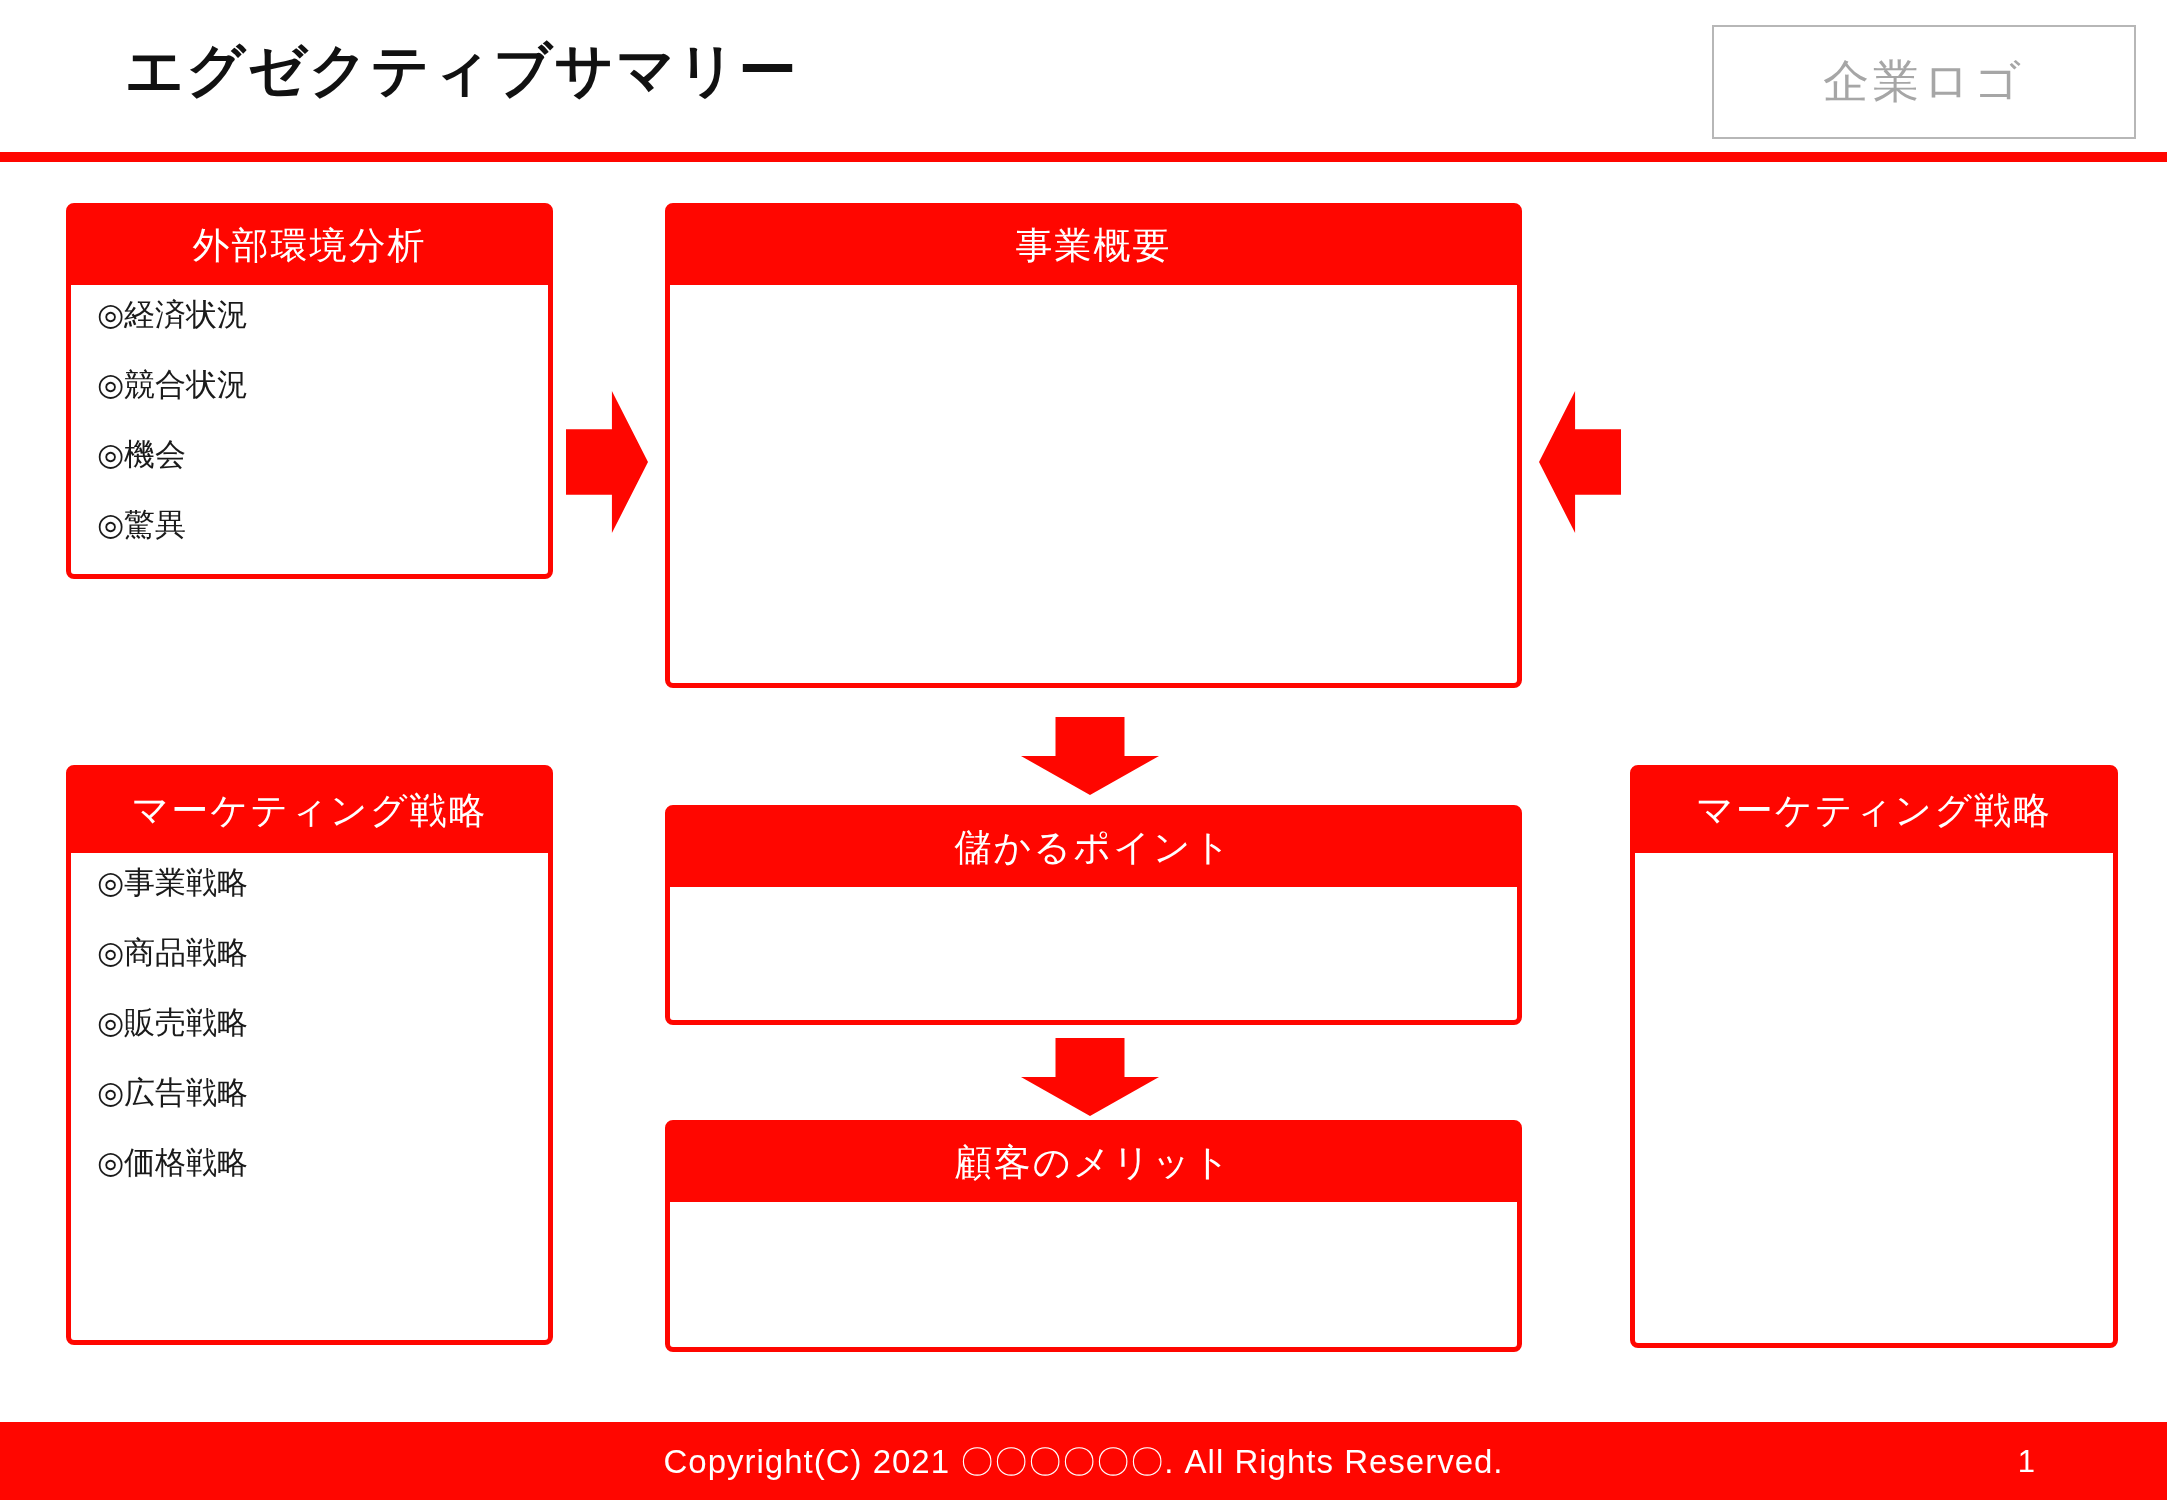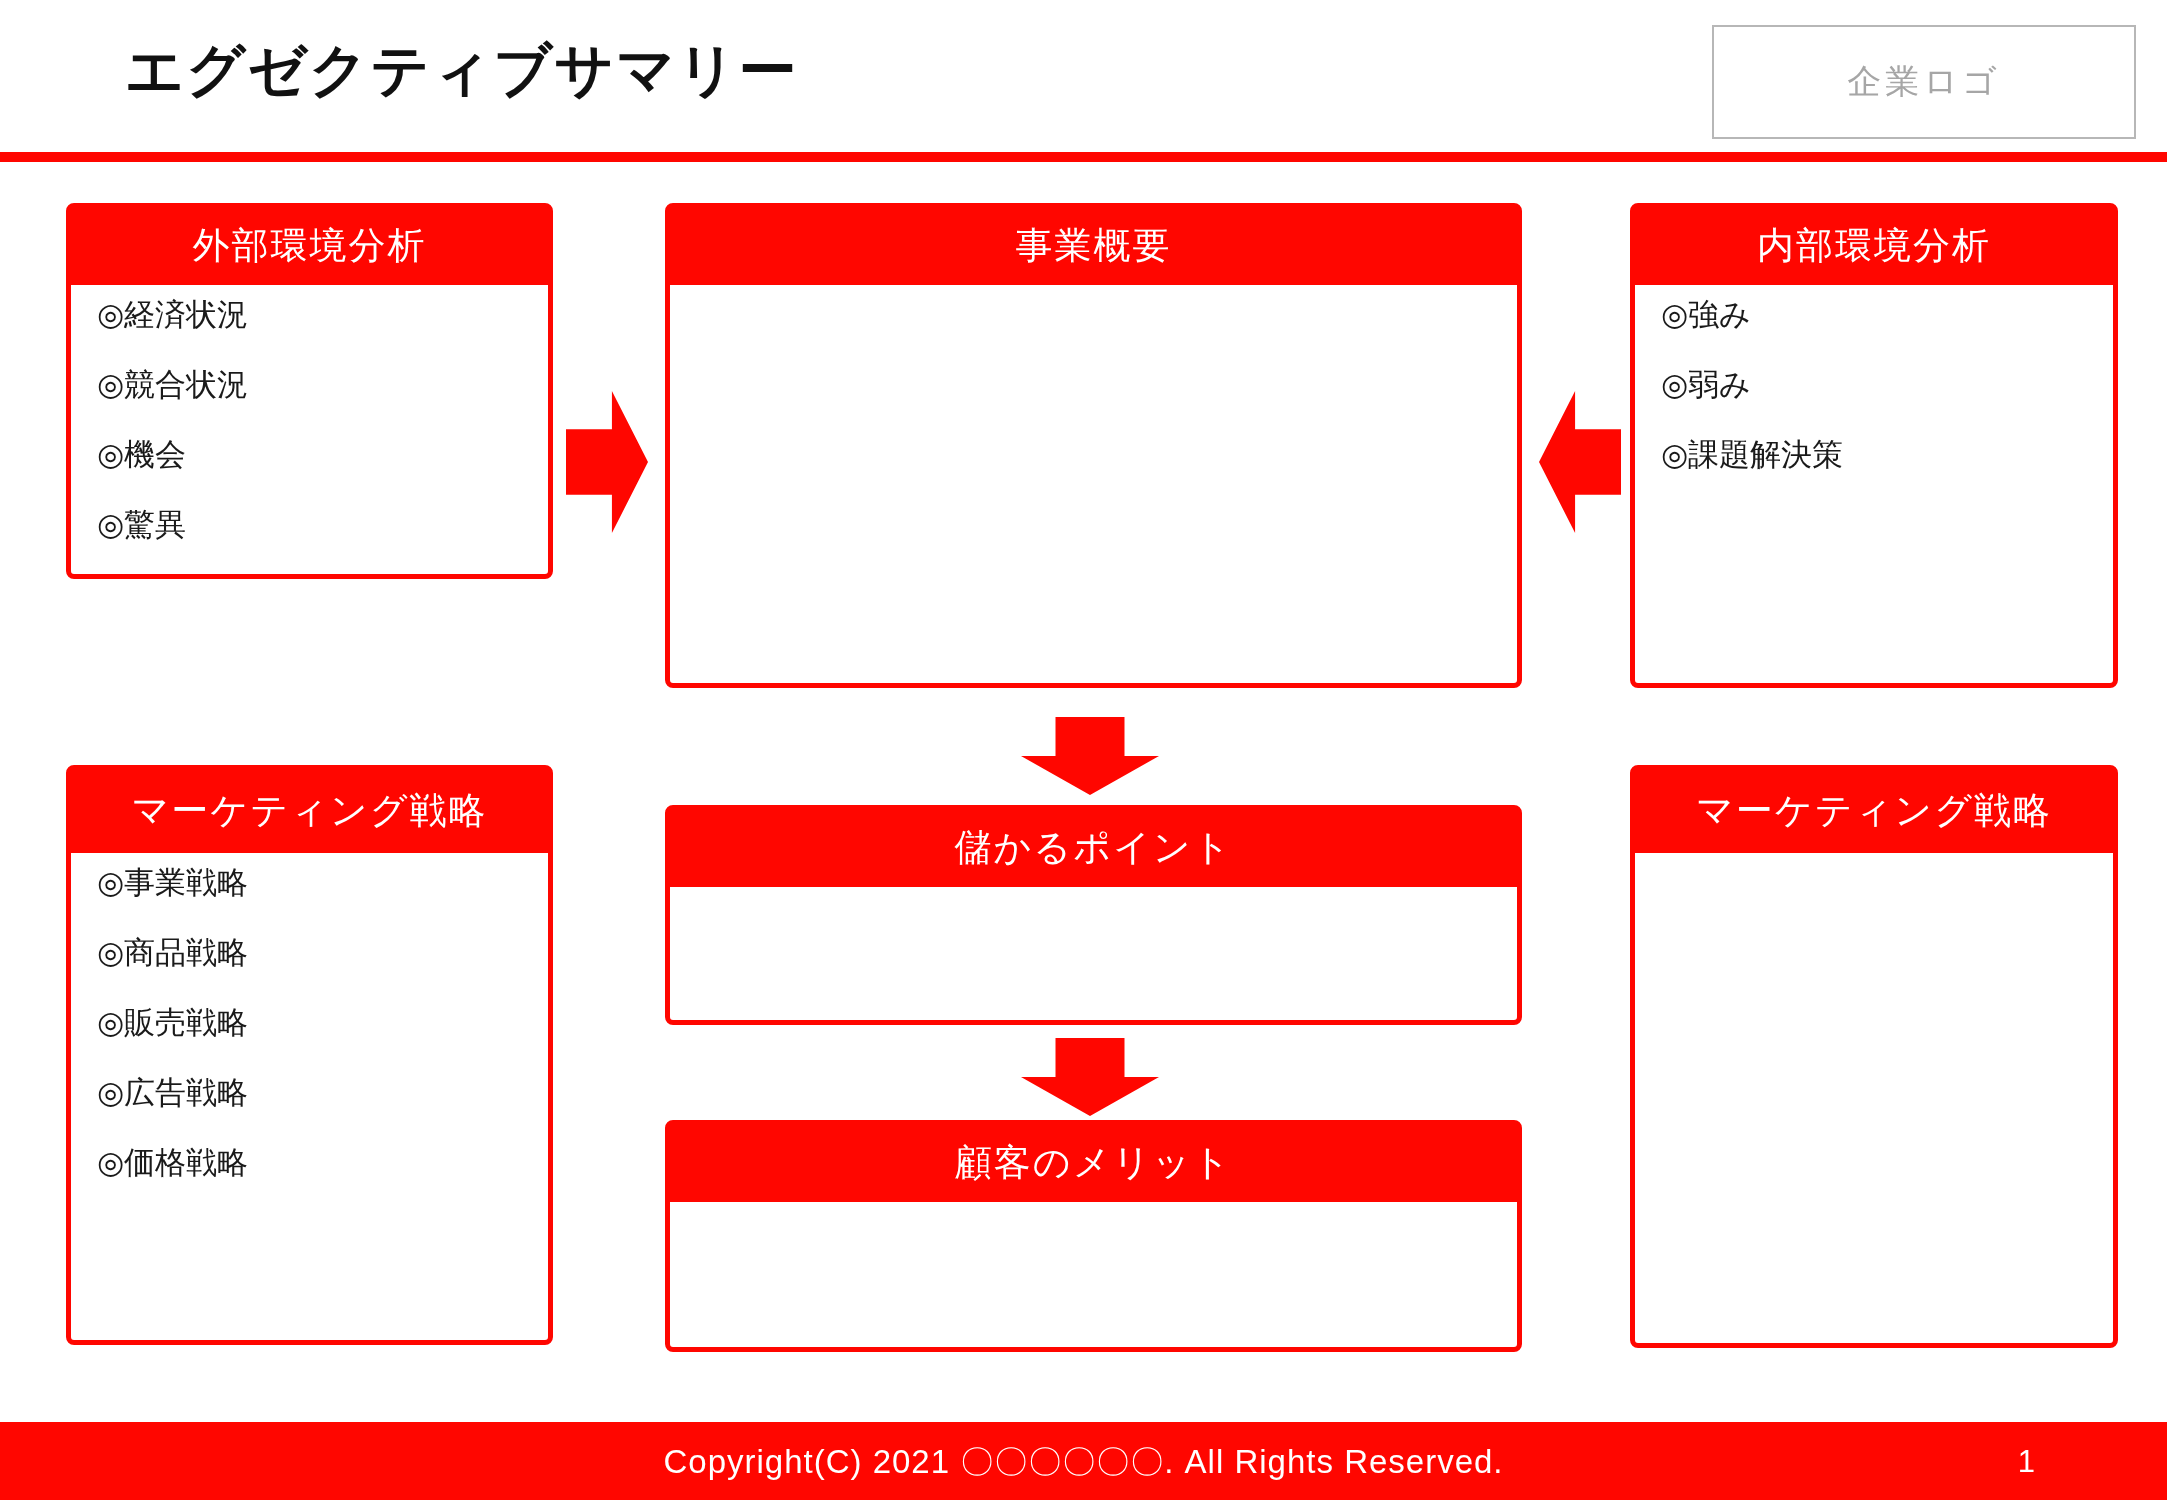--- a/index.html
+++ b/index.html
@@ -15,21 +15,21 @@
   .page-title{
     position:absolute;left:125px;top:32px;
     font-size:58px;font-weight:700;color:#111;letter-spacing:2px;
     white-space:nowrap;
   }
   .logo-box{
     position:absolute;left:1712px;top:25px;width:424px;height:114px;
     border:2px solid #b7b7b7;background:#fff;
     display:flex;align-items:center;justify-content:center;
   }
-  .logo-box span{color:var(--gray);font-size:34px;letter-spacing:4px;}
+  .logo-box span{color:var(--gray);font-size:46px;letter-spacing:4px;}
   .divider{
     position:absolute;left:0;top:152px;width:2167px;height:10px;
     background:var(--red);
   }
 
   .panel{
     position:absolute;background:#fff;border:5px solid var(--red);
     border-radius:8px;
   }
   .panel-header{
@@ -99,28 +99,20 @@
         <li>◎機会</li>
         <li>◎驚異</li>
       </ul>
   </div>
 
   <div class="panel" style="left:665px;top:203px;width:857px;height:485px">
     <div class="panel-header">事業概要</div>
     <ul class="panel-list"></ul>
   </div>
 
-  <div class="panel" style="left:1630px;top:203px;width:488px;height:485px">
-    <div class="panel-header">内部環境分析</div>
-    <ul class="panel-list">
-        <li>◎強み</li>
-        <li>◎弱み</li>
-        <li>◎課題解決策</li>
-      </ul>
-  </div>
 
   <div class="arrow arrow-right"></div>
   <div class="arrow arrow-left"></div>
 
   <div class="panel" style="left:66px;top:765px;width:487px;height:580px">
     <div class="panel-header tall">マーケティング戦略</div>
     <ul class="panel-list">
         <li>◎事業戦略</li>
         <li>◎商品戦略</li>
         <li>◎販売戦略</li>

